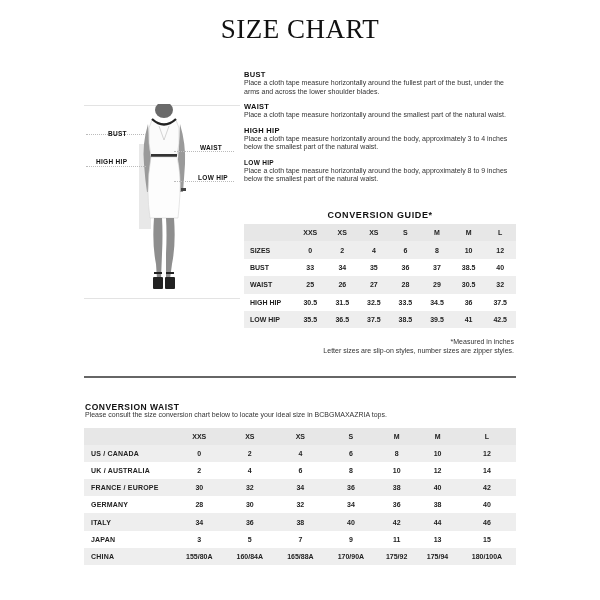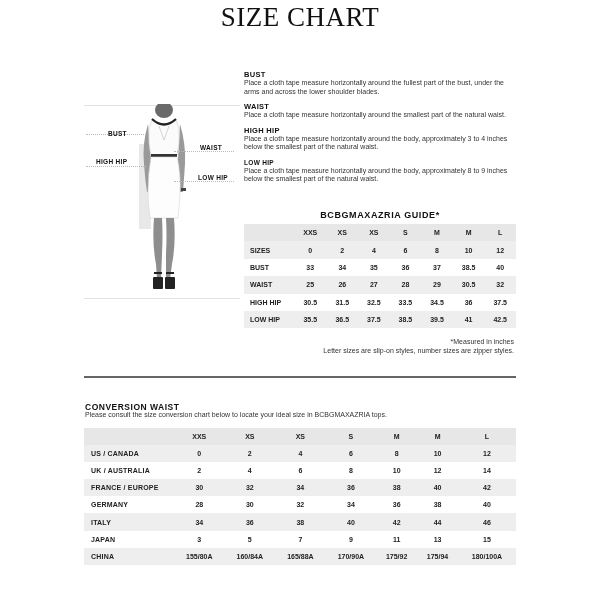--- a/index.html
+++ b/index.html
@@ -1,20 +1,20 @@
 <!DOCTYPE html>
 <html><head>
   <meta charset="utf-8">
   <style>
     * { box-sizing: border-box; margin: 0; padding: 0; }
     html, body { width: 600px; height: 600px; background: #ffffff; overflow: hidden; }
     body { position: relative; font-family: "Liberation Sans", sans-serif; color: #1a1a1a; }
 
     .title {
-      position: absolute; left: 0; top: 2px; width: 600px; text-align: center;
+      position: absolute; left: 0; top: 14px; width: 600px; text-align: center;
       font-family: "Liberation Serif", serif; font-size: 27px; letter-spacing: 0.5px;
       color: #111; font-weight: normal;
     }
 
     
     .figure { position: absolute; left: 84px; top: 104px; width: 156px; height: 196px; }
     .figure .topline { position: absolute; left: 0; top: 1px; width: 156px; height: 1px; background: #e3e3e3; }
     .figure .botline { position: absolute; left: 0; top: 194px; width: 156px; height: 1px; background: #e3e3e3; }
     .fig-label { position: absolute; font-size: 6.5px; font-weight: bold; letter-spacing: 0.3px; color: #111; }
     .dotline { position: absolute; height: 0; border-top: 1px dotted #bbb; }
@@ -110,21 +110,21 @@
   <div class="def">
     <div class="def-title">HIGH HIP</div>
     <div class="def-text">Place a cloth tape measure horizontally around the body, approximately 3 to 4 inches below the smallest part of the natural waist.</div>
   </div>
   <div class="def">
     <div class="def-title small">LOW HIP</div>
     <div class="def-text">Place a cloth tape measure horizontally around the body, approximately 8 to 9 inches below the smallest part of the natural waist.</div>
   </div>
 </div>
 
-<div class="guide-title">BCBGMAXAZRIA GUIDE*</div>
+<div class="guide-title">CONVERSION GUIDE*</div>
 <table class="guide-table">
   <tbody>
       <tr class="head">
     <th></th>
     <th>XXS</th>
     <th>XS</th>
     <th>XS</th>
     <th>S</th>
     <th>M</th>
     <th>M</th>

